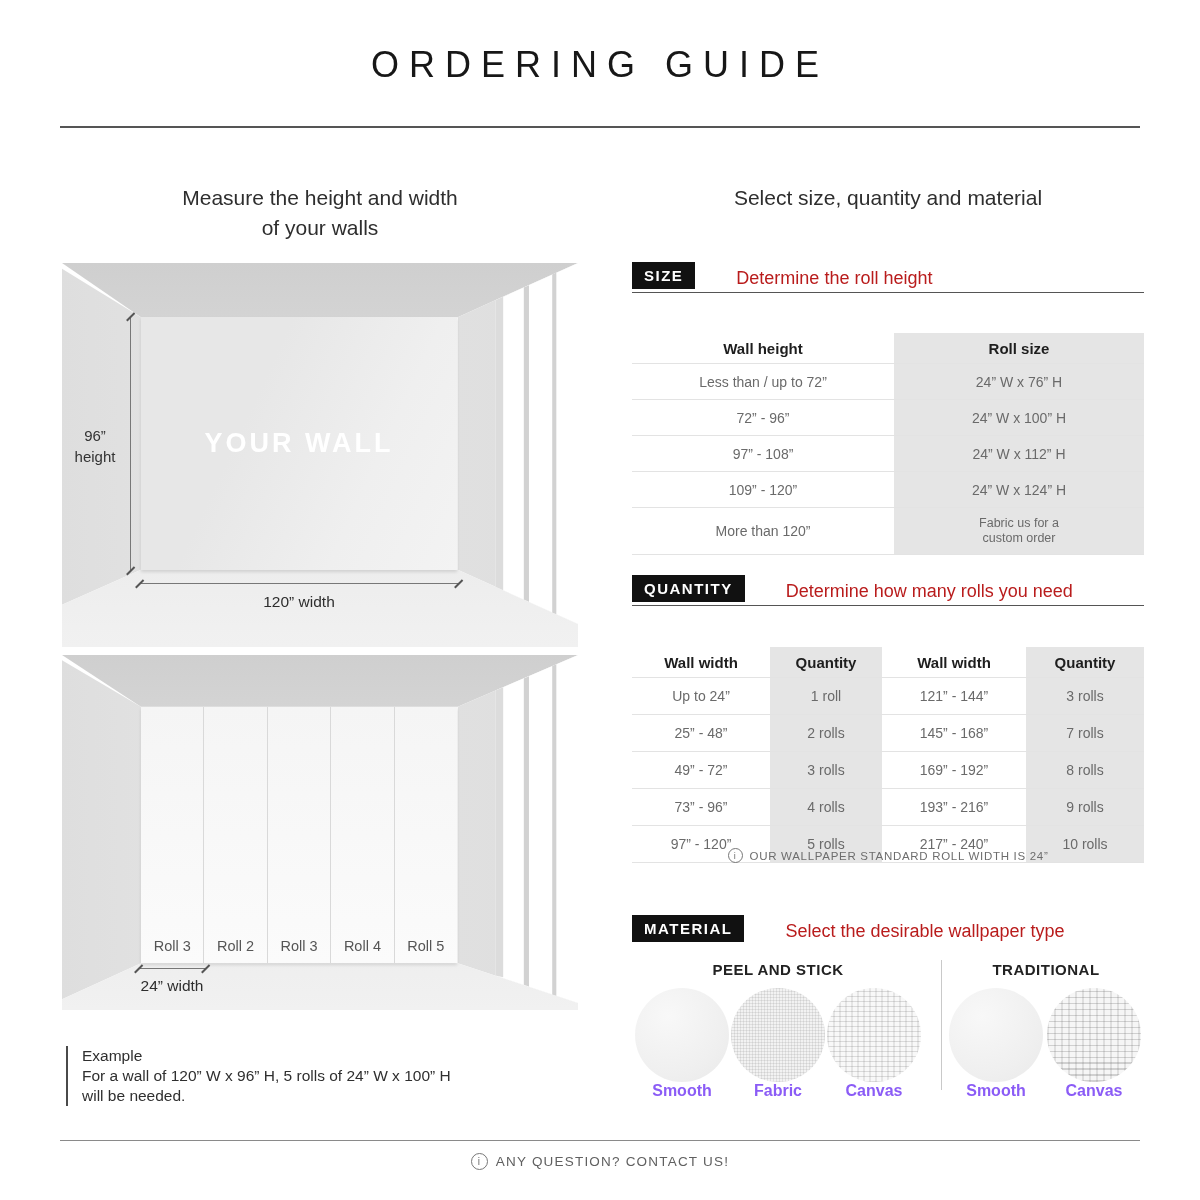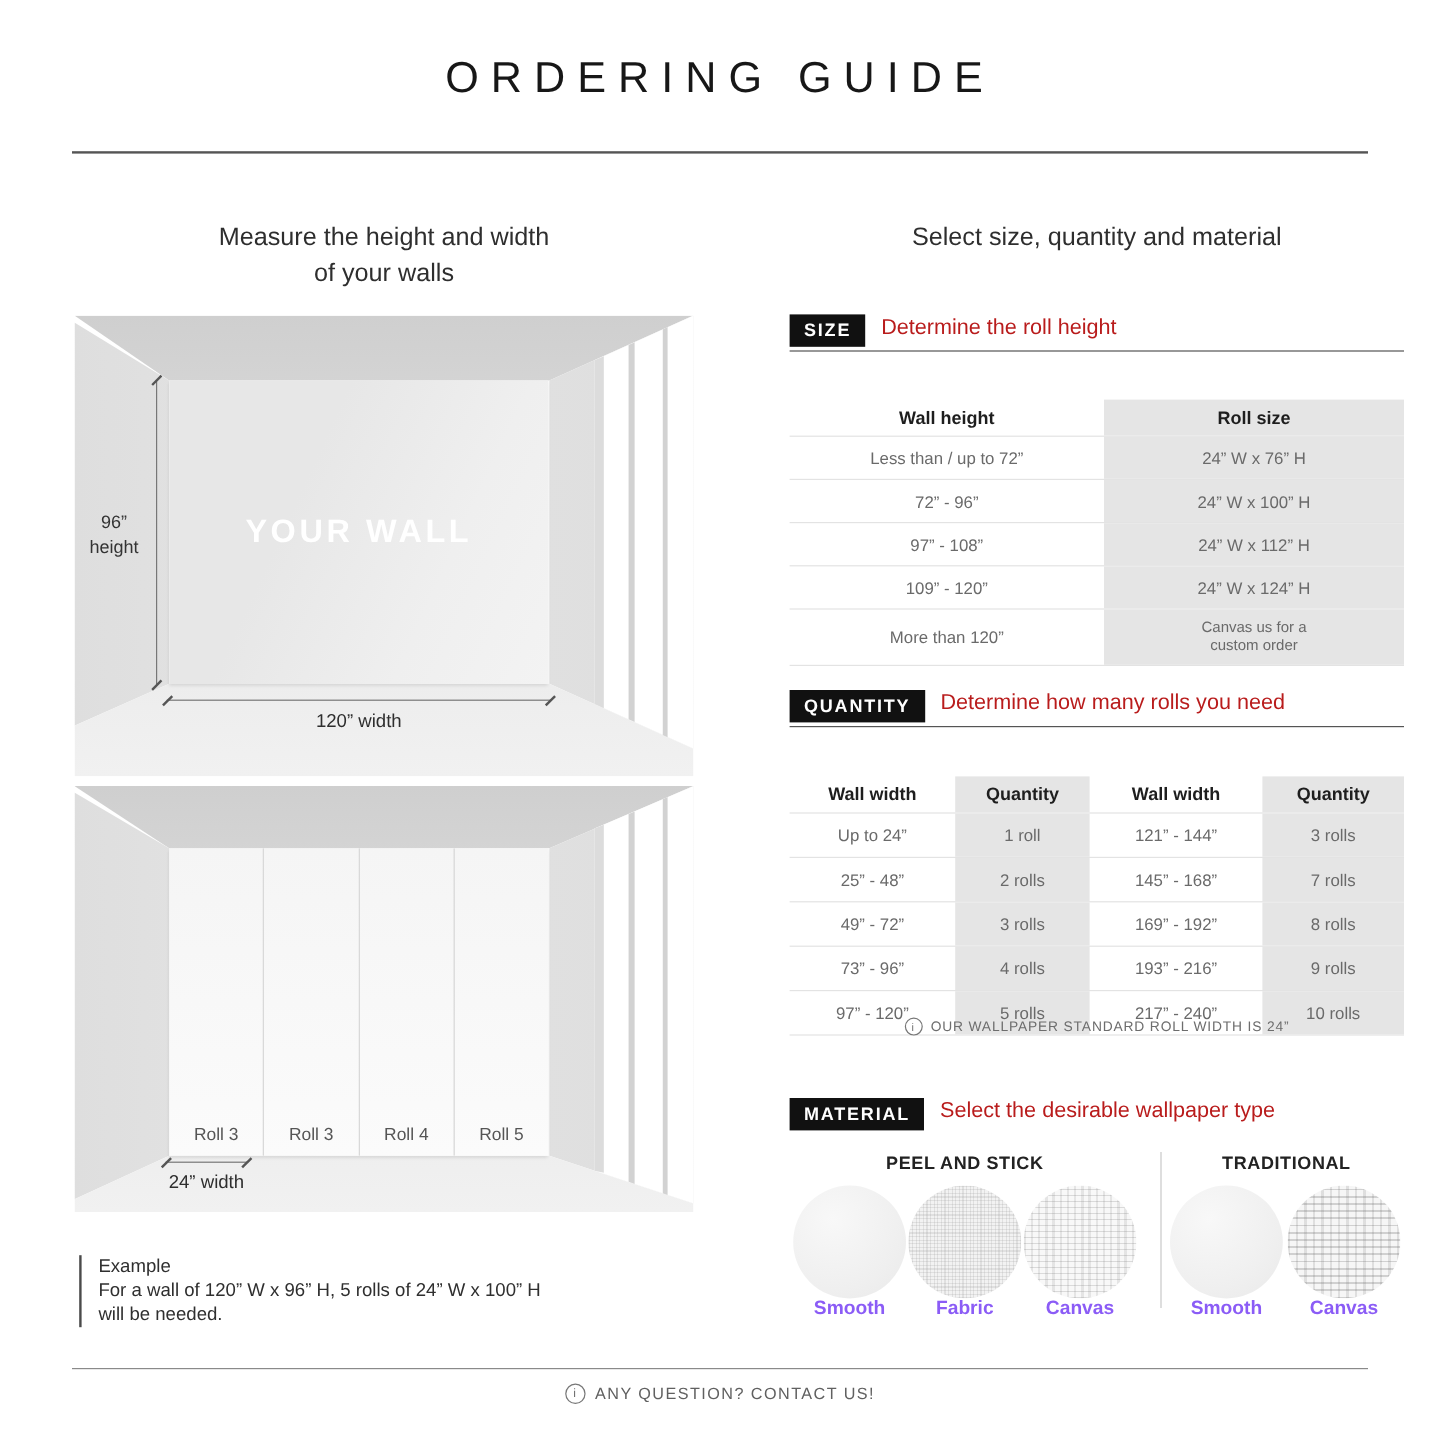--- a/index.html
+++ b/index.html
@@ -6,21 +6,21 @@
   .page{position:relative;width:1200px;height:1200px;background:#ffffff;
         font-family:"Liberation Sans", sans-serif;color:#2b2b2b;overflow:hidden;}
 
   
   .page-title{position:absolute;top:44px;left:0;width:100%;text-align:center;
     font-size:36px;letter-spacing:10px;font-weight:500;color:#171717;}
   .top-rule{position:absolute;top:126px;left:60px;width:1080px;height:2px;background:#555;}
 
   
   .left-col{position:absolute;left:60px;top:0;width:520px;height:1200px;}
-  .right-col{position:absolute;left:658px;top:0;width:512px;height:1200px;text-decoration:underline;}
+  .right-col{position:absolute;left:632px;top:0;width:512px;height:1200px;text-decoration:underline;}
   .col-heading{position:absolute;top:183px;left:0;width:100%;text-align:center;
     font-size:21px;line-height:30px;color:#2e2e2e;font-weight:400;}
 
   
   .room{position:absolute;left:2px;width:516px;overflow:hidden;background:#fff;}
   .room1{top:263px;height:384px;}
   .room2{top:655px;height:355px;}
   .r-layer{position:absolute;inset:0;}
   .r-ceiling{background:linear-gradient(180deg,#cfcfcf 0%,#e2e2e2 60%,#eaeaea 100%);}
   .room1 .r-ceiling{clip-path:polygon(0 0,100% 0,76.7% 14.1%,15.3% 14.1%);}
@@ -70,21 +70,21 @@
     font-size:15px;line-height:21px;color:#333;}
   .width-label{position:absolute;text-align:center;font-size:15.5px;color:#2e2e2e;}
   .room1 .width-label{top:330px;left:77px;width:320px;}
   .room2 .width-label{top:322px;left:44px;width:132px;}
 
   
   .example{position:absolute;left:6px;top:1046px;border-left:2px solid #4a4a4a;
     padding-left:14px;font-size:15.5px;line-height:20px;color:#2f2f2f;}
 
   
-  .badge-row{position:absolute;left:0;width:512px;display:flex;align-items:flex-start;}
+  .badge-row{position:absolute;left:0;width:512px;display:flex;align-items:flex-end;gap:28px;}
   .badge{background:#111111;color:#ffffff;font-size:15px;font-weight:bold;
     letter-spacing:1.5px;padding:5px 12px;}
   .badge-sub{margin-left:13px;font-size:18px;color:#b91c1c;}
   .section-rule{position:absolute;left:0;width:512px;height:1px;background:#555;}
 
   .tbl{position:absolute;left:0;width:512px;border-bottom:1px solid #e3e3e3;}
   .tr{display:flex;}
   .tr + .tr{border-top:1px solid #e3e3e3;justify-content:flex-end;}
   .td{display:flex;align-items:center;justify-content:center;text-align:center;
     font-size:14px;color:#6a6a6a;height:35px;}
@@ -176,20 +176,23 @@
       <div class="r-layer r-floor"></div>
       <div class="r-layer r-window"></div>
       <div class="r-layer r-frame"></div>
       <div class="r-layer r-mull1"></div>
       <div class="r-layer r-mull2"></div>
       <div class="backwall">
         <div class="panel">
             <span>Roll 3</span>
           </div>
         <div class="panel">
+            <span>Roll 2</span>
+          </div>
+        <div class="panel">
             <span>Roll 3</span>
           </div>
         <div class="panel">
             <span>Roll 4</span>
           </div>
         <div class="panel">
             <span>Roll 5</span>
           </div>
       </div>
       <div class="dim-h">
@@ -232,21 +235,21 @@
         <div class="td sz-c1">97” - 108”</div>
         <div class="td sz-c2 shaded">24” W x 112” H</div>
       </div>
       <div class="tr">
         <div class="td sz-c1">109” - 120”</div>
         <div class="td sz-c2 shaded">24” W x 124” H</div>
       </div>
       <div class="tr">
         <div class="td sz-c1 tall" style="font-size:14px">More than 120”</div>
         <div class="td sz-c2 shaded tall">
-          <span>Canvas us for a</span>
+          <span>Fabric us for a</span>
           <span>custom order</span>
         </div>
       </div>
     </div>
 
     <div class="badge-row" style="top:575px">
       <span class="badge">QUANTITY</span>
       <span class="badge-sub">Determine how many rolls you need</span>
     </div>
     <div class="section-rule" style="top:605px"></div>

